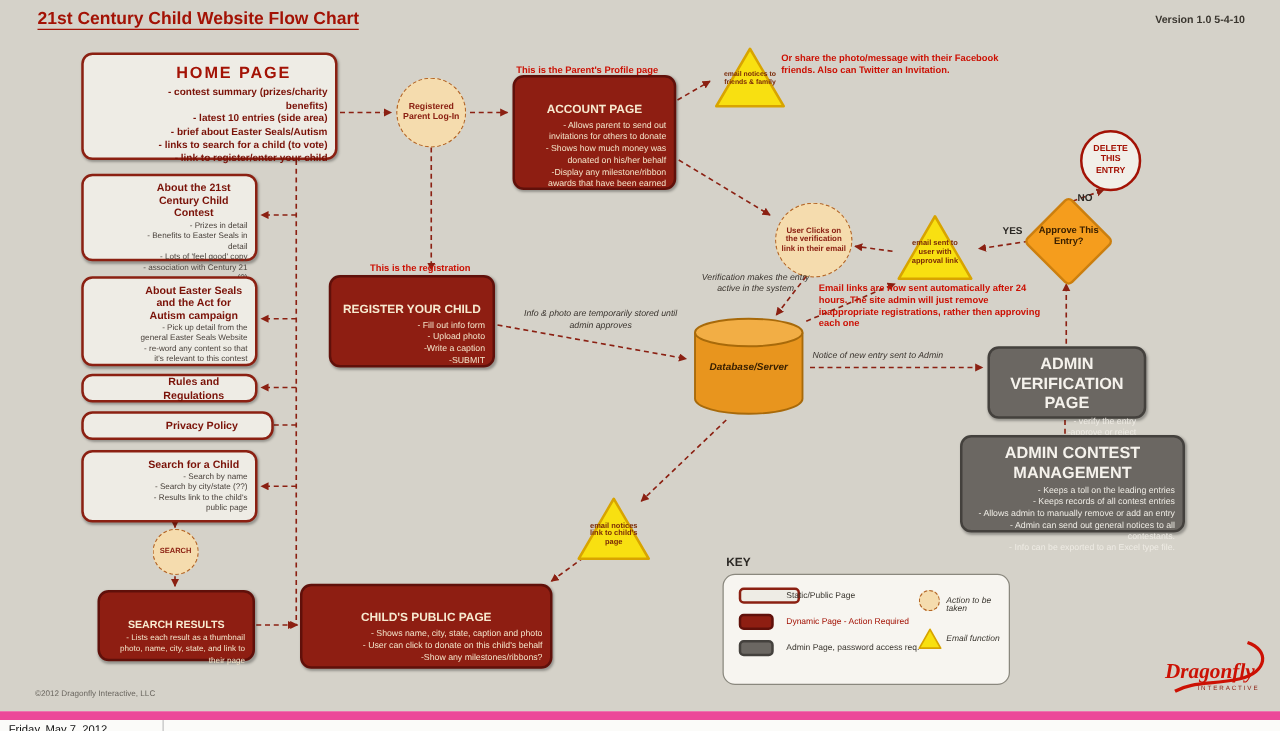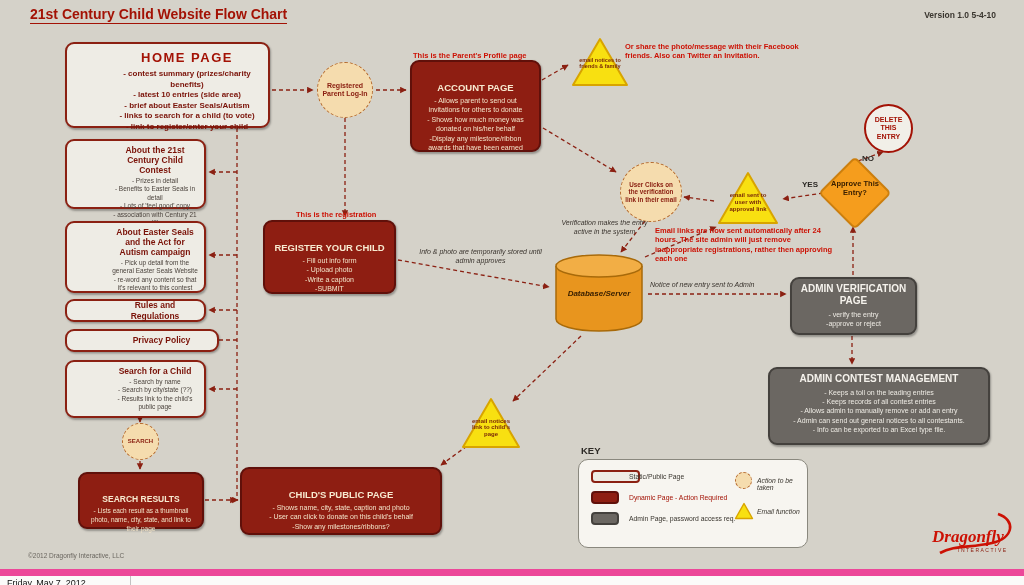--- a/index.html
+++ b/index.html
@@ -11,34 +11,34 @@
     border-bottom:1.5px solid #a31205;padding-bottom:1px;z-index:3;}
   .version{position:absolute;right:28px;top:10px;font-size:8.5px;font-weight:bold;color:#3a362f;z-index:3;}
 
   
   .node{position:absolute;box-sizing:border-box;z-index:2;}
   .rbox{border-radius:9px;padding:3px 6px;box-shadow:1px 1.5px 2px rgba(0,0,0,0.3);}
   .static{background:#eeece5;border:2px solid #8b2012;padding-left:45px;}
   .dynamic{background:#8e1e12;border:2px solid #60100a;}
   .adminbox{background:#6b6762;border:2px solid #44413d;}
   .title{font-weight:bold;text-align:center;}
-  .line{text-align:center;}
+  .line{text-align:right;}
 
   .home .title{font-size:13px;color:#a31205;letter-spacing:1.5px;margin:3px 0 4px;}
   .home .line{font-size:8px;color:#7a1208;font-weight:600;line-height:1.32;}
 
   .small .title{font-size:8.5px;color:#7a1208;line-height:1.18;margin:1px 0 2px;}
   .small .line{font-size:6.5px;color:#4a423c;line-height:1.3;}
   .titleonly{display:flex;align-items:center;justify-content:center;}
   .titleonly .title{margin:0;}
 
   .dynamic .title{font-size:9.5px;color:#f7ead0;margin:17px 0 3px;}
   .dynamic .line{font-size:7px;color:#f3e4c9;line-height:1.35;}
 
-  .adminbox .title{font-size:10px;color:#f5f2ec;margin:1px 0 3px;line-height:1.2;}
+  .adminbox .title{font-size:13px;color:#f5f2ec;margin:1px 0 3px;line-height:1.2;}
   .adminbox .line{font-size:7px;color:#eeebe4;line-height:1.32;}
 
   
   .circle{position:absolute;z-index:2;border-radius:50%;background:#f5dcae;border:1.6px dashed #b5682a;
     display:flex;align-items:center;justify-content:center;text-align:center;color:#8b2012;
     font-weight:bold;box-sizing:border-box;padding:3px;line-height:1.15;}
   .delete-circle{background:#f1efe8;border:2px solid #a31205;color:#a31205;}
 
   
   .tri{position:absolute;z-index:2;}
@@ -250,21 +250,21 @@
   <div class="italic-note" style="left:650px;top:281px;width:135px;text-align:left">Notice of new entry sent to Admin</div>
 
   <div class="red-note" style="left:655px;top:226px;width:178px">Email links are now sent automatically after 24 hours. The site admin will just remove inappropriate registrations, rather then approving each one</div>
 
   <div class="node rbox adminbox" style="left:790px;top:277px;width:127px;height:58px">
     <div class="title">ADMIN VERIFICATION PAGE</div>
     <div class="line">- verify the entry</div>
     <div class="line">-approve or reject</div>
   </div>
 
-  <div class="node rbox adminbox" style="left:768px;top:367px;width:222px;height:78px">
+  <div class="node rbox adminbox" style="left:768px;top:348px;width:180px;height:78px">
     <div class="title">ADMIN CONTEST MANAGEMENT</div>
     <div class="line">- Keeps a toll on the leading entries</div>
     <div class="line">- Keeps records of all contest entries</div>
     <div class="line">- Allows admin to manually remove or add an entry</div>
     <div class="line">- Admin can send out general notices to all contestants.</div>
     <div class="line">- Info can be exported to an Excel type file.</div>
   </div>
 
   <div class="tri" style="left:460px;top:396px;width:62px;height:54px">
     <svg viewBox="0 0 62 54">

